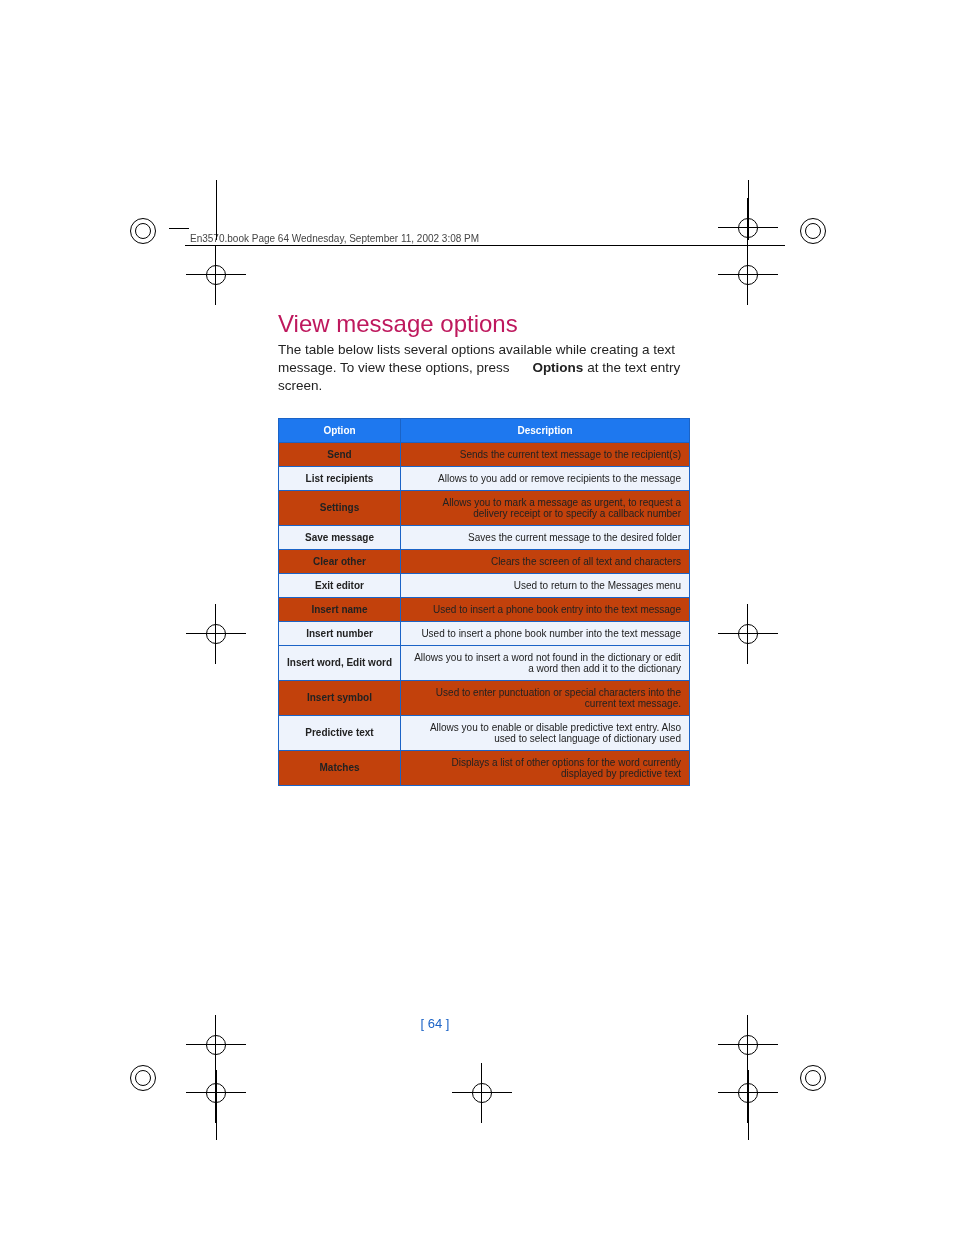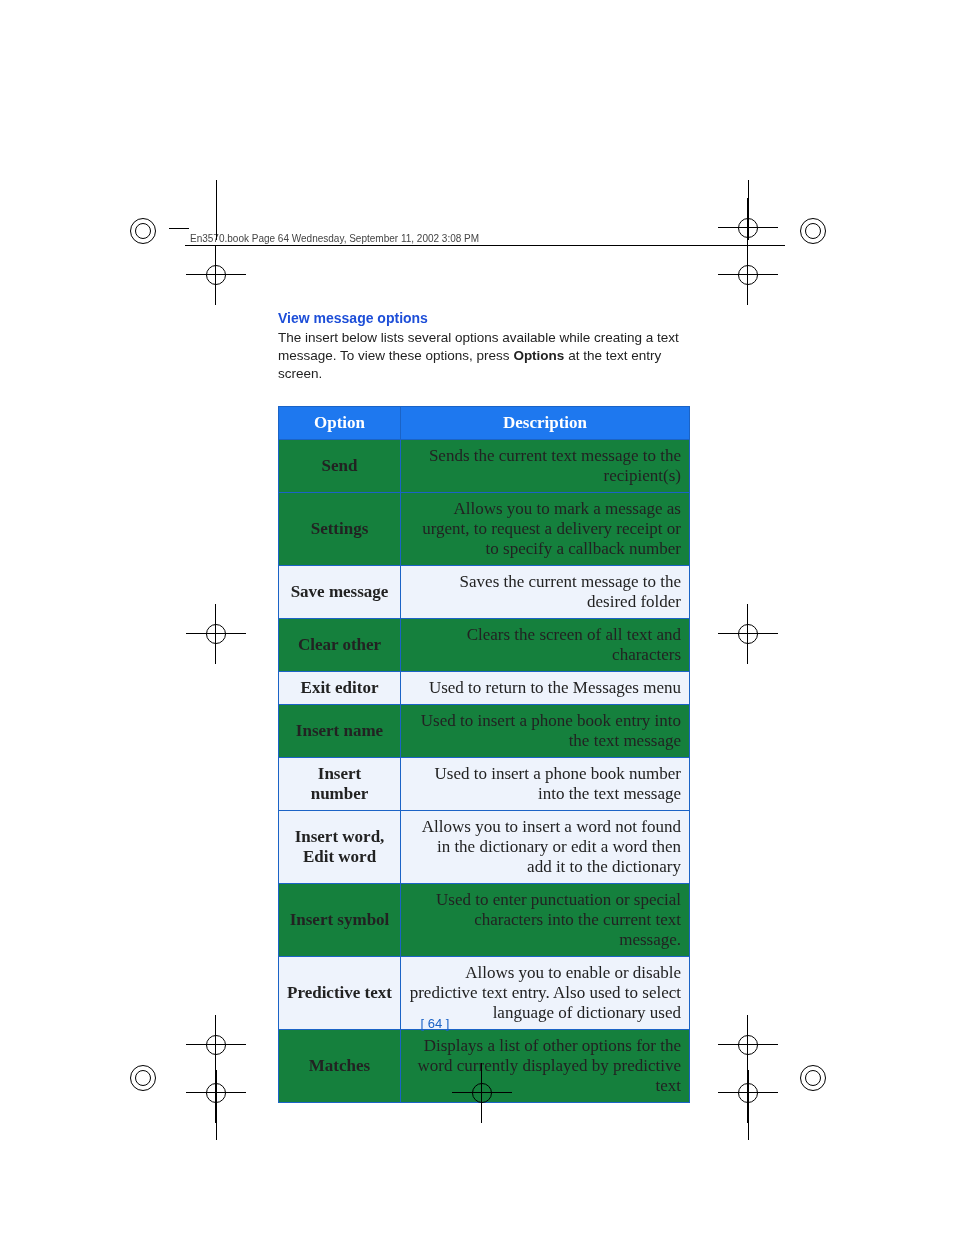--- a/index.html
+++ b/index.html
@@ -64,92 +64,95 @@
     color: #444;
   }
 
   .content {
     position: absolute;
     top: 310px;
     left: 278px;
     width: 412px;
   }
   .section-title {
-    font-size: 14px;
-    font-weight: bold;
-    color: #1d4ed8;
+    font-size: 24px;
+    font-weight: normal;
+    color: #be185d;
     margin: 0 0 3px 0;
   }
   .intro {
     font-size: 13.5px;
     line-height: 1.35;
     margin: 0 0 22px 0;
     color: #222;
   }
-  .intro b { font-weight: bold; }
+  .intro b { font-weight: bold; margin-left: 19px; }
 
   table.opts {
     border-collapse: collapse;
     width: 100%;
-    font-size: 17px;
-    font-family: Liberation Serif, serif;
+    font-size: 10px;
   }
   table.opts th, table.opts td {
     border: 1px solid #1b63c6;
     padding: 6px 8px;
     text-align: right;
     vertical-align: middle;
   }
   table.opts th {
     background: #1e78ef;
     color: #fff;
     font-weight: bold;
     text-align: center;
   }
   table.opts td.opt {
     font-weight: bold;
     text-align: center;
     color: #222;
     width: 105px;
   }
-  .shade-a td { background: #15803d; }
+  .shade-a td { background: #c2410c; }
   .shade-b td { background: #eef3fc; }
 
   .page-num {
     position: absolute;
     top: 1016px;
     width: 870px;
     text-align: center;
     font-size: 13px;
     color: #1b63c6;
   }
 </style>
 </head>
 <body>
 
 <div class="header-line">En3570.book  Page 64  Wednesday, September 11, 2002  3:08 PM</div>
 
 <div class="content">
   <h2 class="section-title">View message options</h2>
   <p class="intro">
-    <span>The insert below lists several options available while creating a text message. To view these options, press </span><b>Options</b><span> at the text entry screen.</span>
+    <span>The table below lists several options available while creating a text message. To view these options, press </span><b>Options</b><span> at the text entry screen.</span>
   </p>
 
   <table class="opts">
     <thead>
       <tr>
         <th>Option</th>
         <th>Description</th>
       </tr>
     </thead>
     <tbody id="tbody">
         <tr class="shade-a">
           <td class="opt">Send</td>
           <td>Sends the current text message to the recipient(s)</td>
         </tr>
+        <tr class="shade-b">
+          <td class="opt">List recipients</td>
+          <td>Allows to you add or remove recipients to the message</td>
+        </tr>
         <tr class="shade-a">
           <td class="opt">Settings</td>
           <td>Allows you to mark a message as urgent, to request a delivery receipt or to specify a callback number</td>
         </tr>
         <tr class="shade-b">
           <td class="opt">Save message</td>
           <td>Saves the current message to the desired folder</td>
         </tr>
         <tr class="shade-a">
           <td class="opt">Clear other</td>

